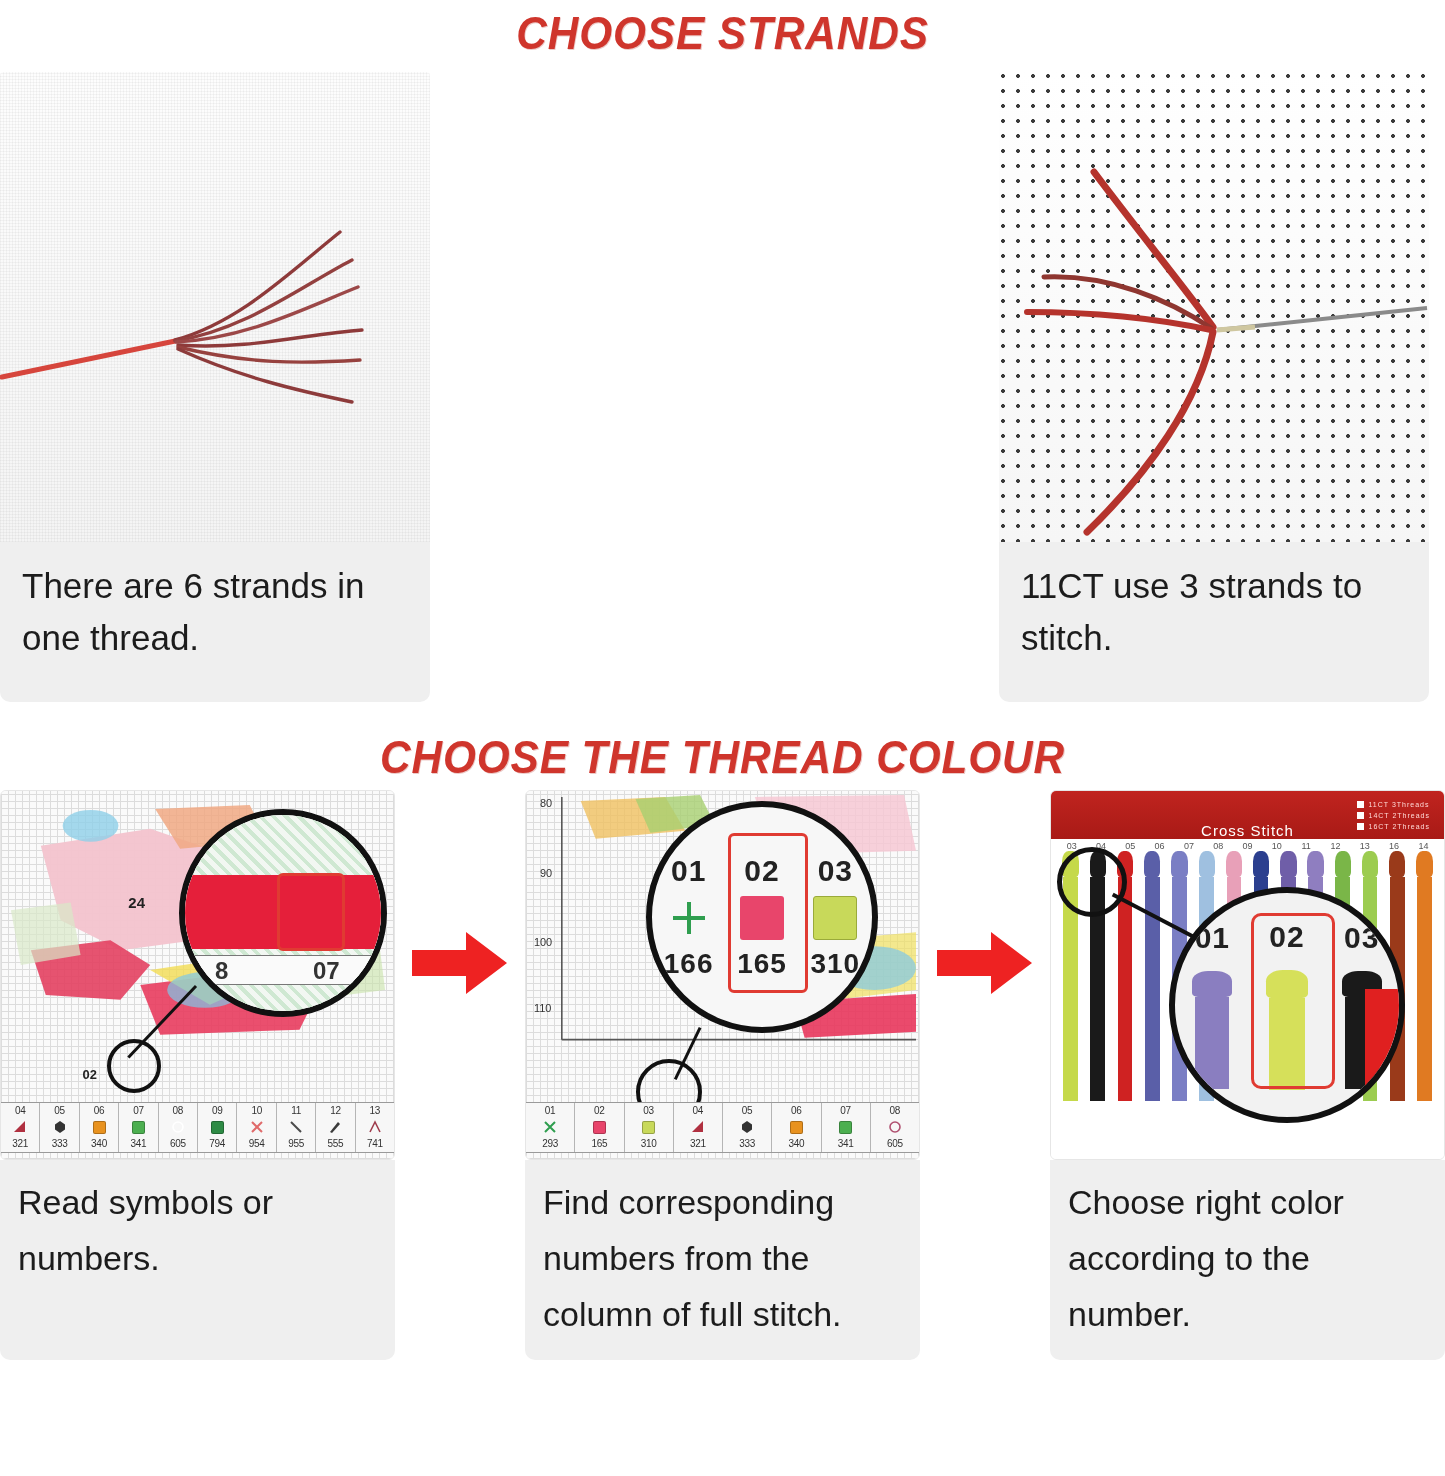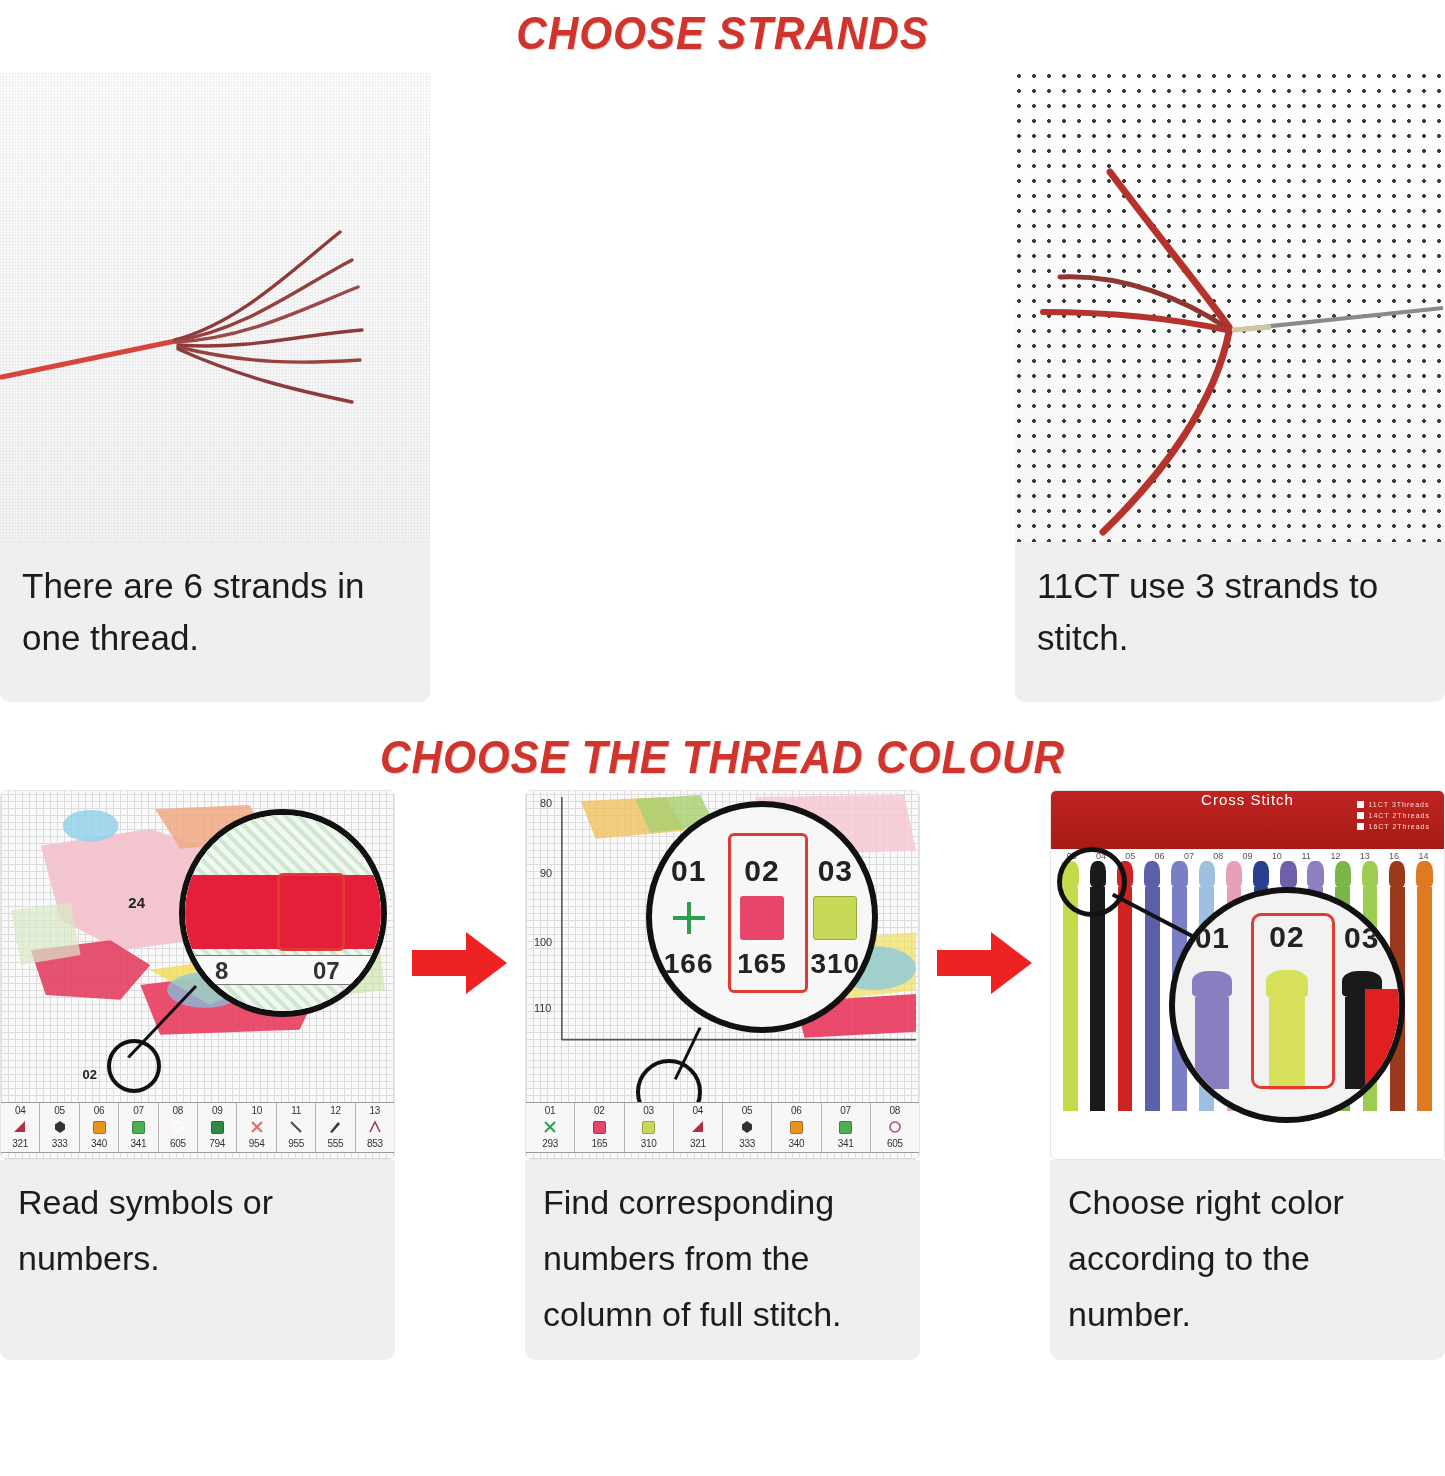--- a/index.html
+++ b/index.html
@@ -25,21 +25,21 @@
   #heading-strands { font-size: 46px; line-height: 58px; padding-top: 4px; }
   #heading-colour  { font-size: 46px; line-height: 58px; }
 
   
   .row {
     display: flex;
     justify-content: space-between;
     align-items: flex-start;
     width: 100%;
   }
-  #row-strands { padding: 10px 0 0 0; }
+  #row-strands { padding: 10px 16px 0 0; }
 
   .card { position: relative; }
   .card-photo {
     position: relative;
     overflow: hidden;
     background: #fbfbfb;
     border-radius: 4px 4px 0 0;
   }
   .card-caption {
     background: #efefef;
@@ -135,24 +135,24 @@
   .highlight-box {
     position: absolute;
     border: 3px solid #e03b32;
     border-radius: 6px;
     pointer-events: none;
   }
 
   
   .thread-card { position: absolute; inset: 0; background: #ffffff; }
   .thread-header {
-    height: 58px;
+    height: 48px;
     background: linear-gradient(180deg,#c0241f,#a81a16);
     color: #fff;
-    display: flex; align-items: flex-start; justify-content: center;
+    display: flex; align-items: flex-end; justify-content: center;
     font-size: 15px; letter-spacing: 1px;
     position: relative;
   }
   .thread-opts {
     position: absolute; right: 14px; top: 8px;
     font-size: 7px; line-height: 11px; color: #ffd9d6;
   }
   .thread-opts div { display: flex; align-items: center; gap: 4px; }
   .chk { width: 7px; height: 7px; background: #fff; display: inline-block; }
   .thread-numbers { display: flex; padding: 2px 6px 0; }
@@ -318,21 +318,21 @@
               </div>
               <div class="legend-code">555</div>
             </div>
             <div class="legend-cell">
               <div class="legend-num">13</div>
               <div class="legend-sym">
                 <svg width="14" height="14" viewBox="0 0 14 14">
                   <path d="M2 12 L7 2 L12 12" stroke="#a04050" stroke-width="1.6" fill="none"></path>
                 </svg>
               </div>
-              <div class="legend-code">853</div>
+              <div class="legend-code">741</div>
             </div>
           </div>
       </div>
     </div>
     <div class="card-caption">Read symbols or numbers.</div>
   </div>
 
   <div class="arrow-wrap">
     <svg width="96" height="66" viewBox="0 0 96 66">
       <path d="M0 20 H54 V2 L95 33 L54 64 V46 H0 Z" fill="#ee2222"></path>

